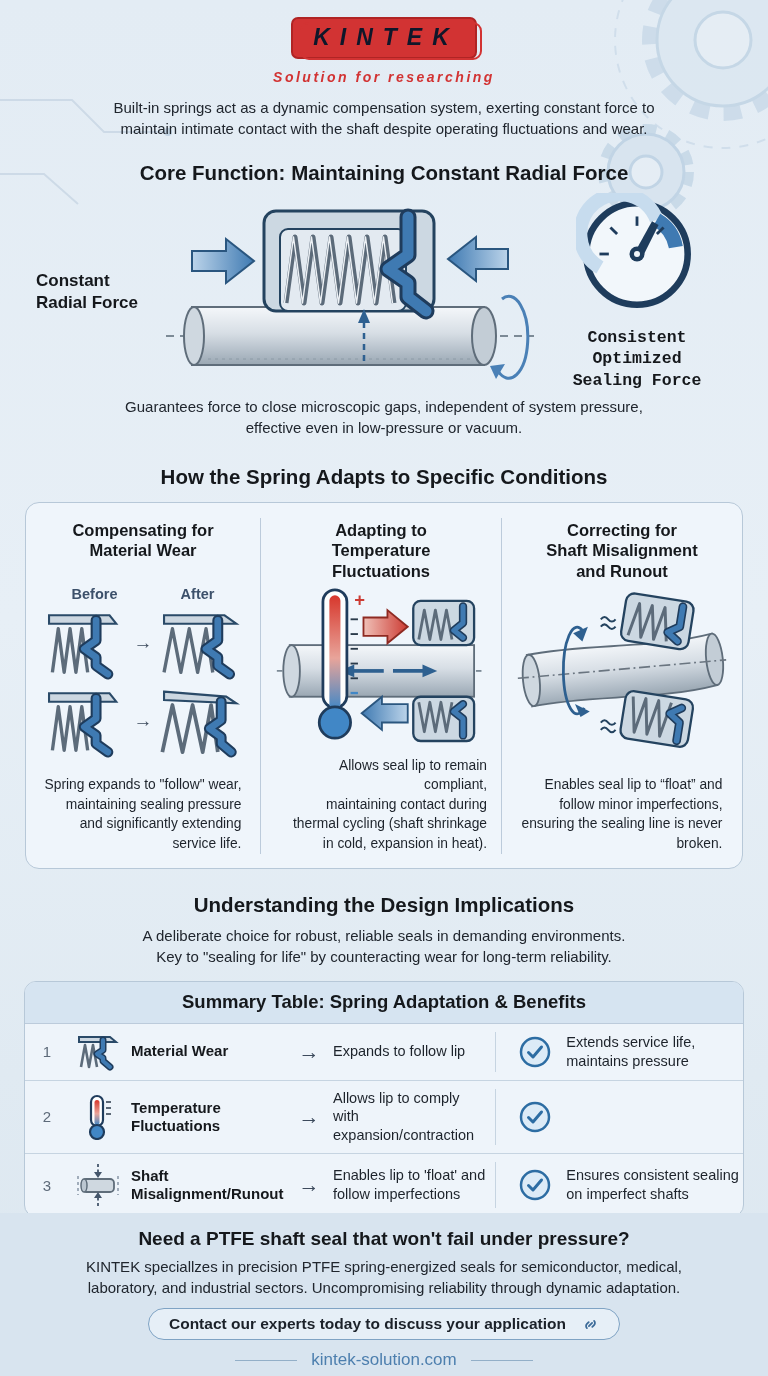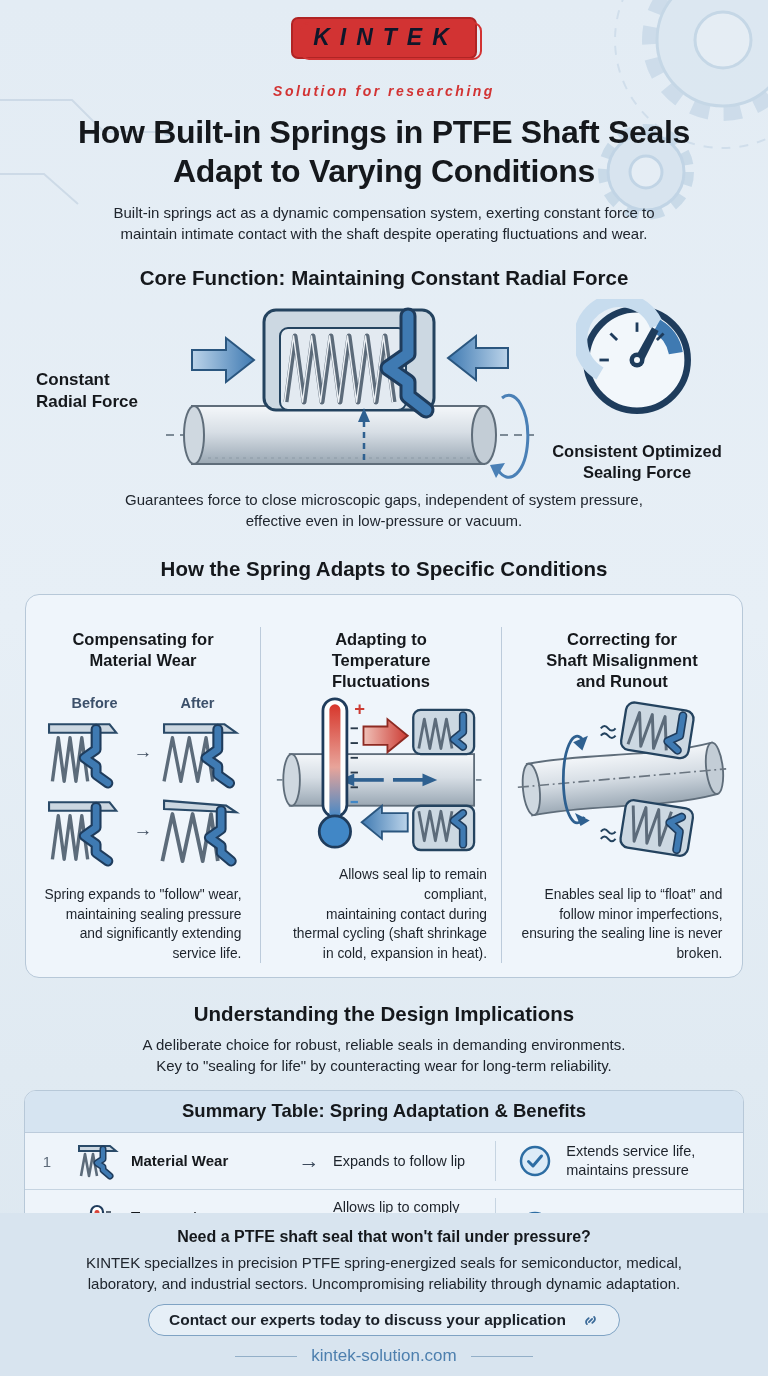--- a/index.html
+++ b/index.html
@@ -18,44 +18,44 @@
   .logo-wrap { display:inline-block; position:relative; }
   .logo-box {
     display:inline-block; background:#d23333; border:2px solid #b02424; border-radius:7px;
     padding:5px 16px 6px 20px; position:relative; z-index:1;
   }
   .logo-box::after {
     content:""; position:absolute; top:3px; left:7px; right:-7px; bottom:-3px;
     border:2.5px solid #d23333; border-radius:9px; z-index:-1;
   }
   .logo-text { color:#0f172a; font-weight:800; font-size:23px; letter-spacing:10px; font-style:italic; }
-  .logo-tagline { margin-top:24px; color:#d23333; font-weight:700; font-style:italic; font-size:14px; letter-spacing:2.5px; }
+  .logo-tagline { margin-top:10px; color:#d23333; font-weight:700; font-style:italic; font-size:14px; letter-spacing:2.5px; }
 
   .main-title {
     margin-top:13px; font-size:32px; font-weight:800; line-height:1.22; letter-spacing:-0.3px;
     color:#15181c; white-space:pre-line; text-align:center;
   }
   .intro { margin-top:11px; font-size:15px; line-height:1.4; color:#20262e; white-space:pre-line; text-align:center; }
 
   
   .section-heading { text-align:center; font-size:20.5px; font-weight:800; color:#15181c; }
 
   
   .core-heading { margin-top:22px; }
   .core-row { margin-top:8px; display:flex; align-items:center; justify-content:center; gap:6px; }
   .core-left-label { width:122px; font-size:17px; font-weight:800; color:#15181c; white-space:pre-line; line-height:1.3; }
   .gauge-col { width:190px; text-align:center; }
-  .gauge-label { margin-top:16px; font-size:16.5px; font-weight:800; color:#15181c; white-space:pre-line; line-height:1.3; }
+  .gauge-label { margin-top:8px; font-size:16.5px; font-weight:800; color:#15181c; white-space:pre-line; line-height:1.3;font-family:Liberation Mono, monospace; }
   .core-caption { margin-top:6px; text-align:center; font-size:15px; line-height:1.38; color:#20262e; white-space:pre-line; }
 
   
   .cond-heading { margin-top:26px; }
   .cond-card {
     width:718px; margin:13px auto 0; background:#eff5fb; border:1.5px solid #b7c8d8; border-radius:14px;
-    display:flex; padding:32px 0 14px; min-height:328px;
+    display:flex; padding:15px 0 14px; min-height:328px;
   }
   .cond-col { flex:1 1 0; padding:2px 14px 0; display:flex; flex-direction:column; align-items:center; }
   .cond-col + .cond-col { border-left:1.5px solid #bccbdb; }
   .cond-title { font-size:16.5px; font-weight:800; text-align:center; line-height:1.25; color:#15181c; white-space:pre-line; min-height:64px; }
   .cond-caption { margin-top:auto; font-size:13.8px; line-height:1.42; text-align:right; color:#1d232b; white-space:pre-line; }
   .ba-labels { display:flex; width:100%; justify-content:space-around; font-size:14.5px; font-weight:700; color:#3c506a; margin:2px 0 2px; }
   .seal-pair { display:flex; align-items:center; gap:6px; margin:2px 0; }
   .pair-arrow { font-size:19px; color:#3c4a5c; }
 
   
@@ -73,21 +73,21 @@
   .t-right { flex:1; display:flex; align-items:center; border-left:1.5px solid #c6d4e1; align-self:stretch; padding-left:22px; }
   .t-num { width:44px; text-align:center; font-size:15px; color:#5d6a79; }
   .t-icon { width:58px; display:flex; justify-content:center; align-items:center; }
   .t-label { width:158px; font-size:15px; font-weight:800; color:#15181c; line-height:1.22; white-space:pre-line; padding-left:4px; }
   .t-arrow { width:48px; text-align:center; font-size:21px; color:#3c4a5c; }
   .t-adapt { flex:1; font-size:14.5px; line-height:1.3; color:#1d232b; white-space:pre-line; padding-right:8px; }
   .t-benefit { font-size:14.5px; line-height:1.3; color:#1d232b; white-space:pre-line; margin-left:14px; }
 
   
   .cta-band { position:absolute; left:0; right:0; bottom:0; height:163px; background:#d8e4ef; z-index:2; }
-  .cta-heading { margin-top:15px; text-align:center; font-size:16px; font-weight:800; color:#15181c; }
+  .cta-heading { margin-top:15px; text-align:center; font-size:19px; font-weight:800; color:#15181c; }
   .cta-body { margin-top:7px; text-align:center; font-size:15px; line-height:1.38; color:#20262e; white-space:pre-line; }
   .cta-button {
     display:flex; align-items:center; gap:16px; margin:10px auto 0; width:max-content;
     border:1.5px solid #7fa3c4; background:#e6eff7; border-radius:18px; padding:6px 20px;
     font-size:15.5px; font-weight:600; color:#1b2129; cursor:pointer;
   }
   .footer-row { margin-top:10px; display:flex; align-items:center; justify-content:center; gap:14px; }
   .footer-line { width:62px; height:1.5px; background:#93afc8; }
   .footer-site { font-size:17px; color:#4d7fae; cursor:pointer; }
 </style>
@@ -138,22 +138,20 @@
 
   <div class="content">
 
     <div class="header">
       <div class="logo-wrap">
         <div class="logo-box">
           <span class="logo-text">KINTEK</span>
         </div>
         <div class="logo-tagline">Solution for researching</div>
       </div>
-      <h1 class="main-title">How Built-in Springs in PTFE Shaft Seals
-Adapt to Varying Conditions</h1>
       <p class="intro">Built-in springs act as a dynamic compensation system, exerting constant force to
 maintain intimate contact with the shaft despite operating fluctuations and wear.</p>
     </div>
 
     <h2 class="section-heading core-heading">Core Function: Maintaining Constant Radial Force</h2>
     <div class="core-row">
       <div class="core-left-label">Constant
 Radial Force</div>
 
       <svg width="372" height="186" viewBox="0 0 372 186">

